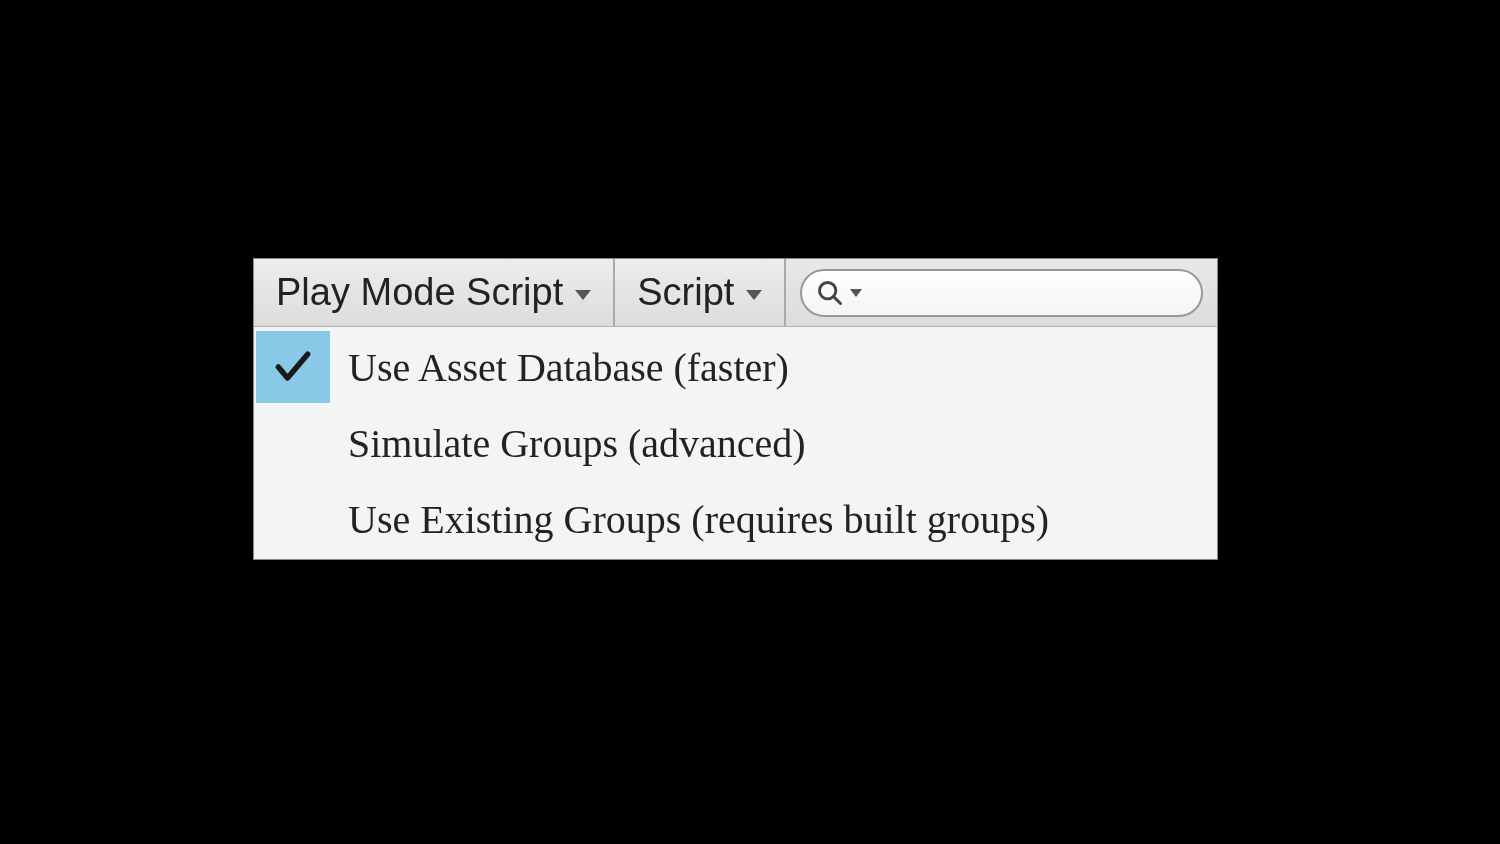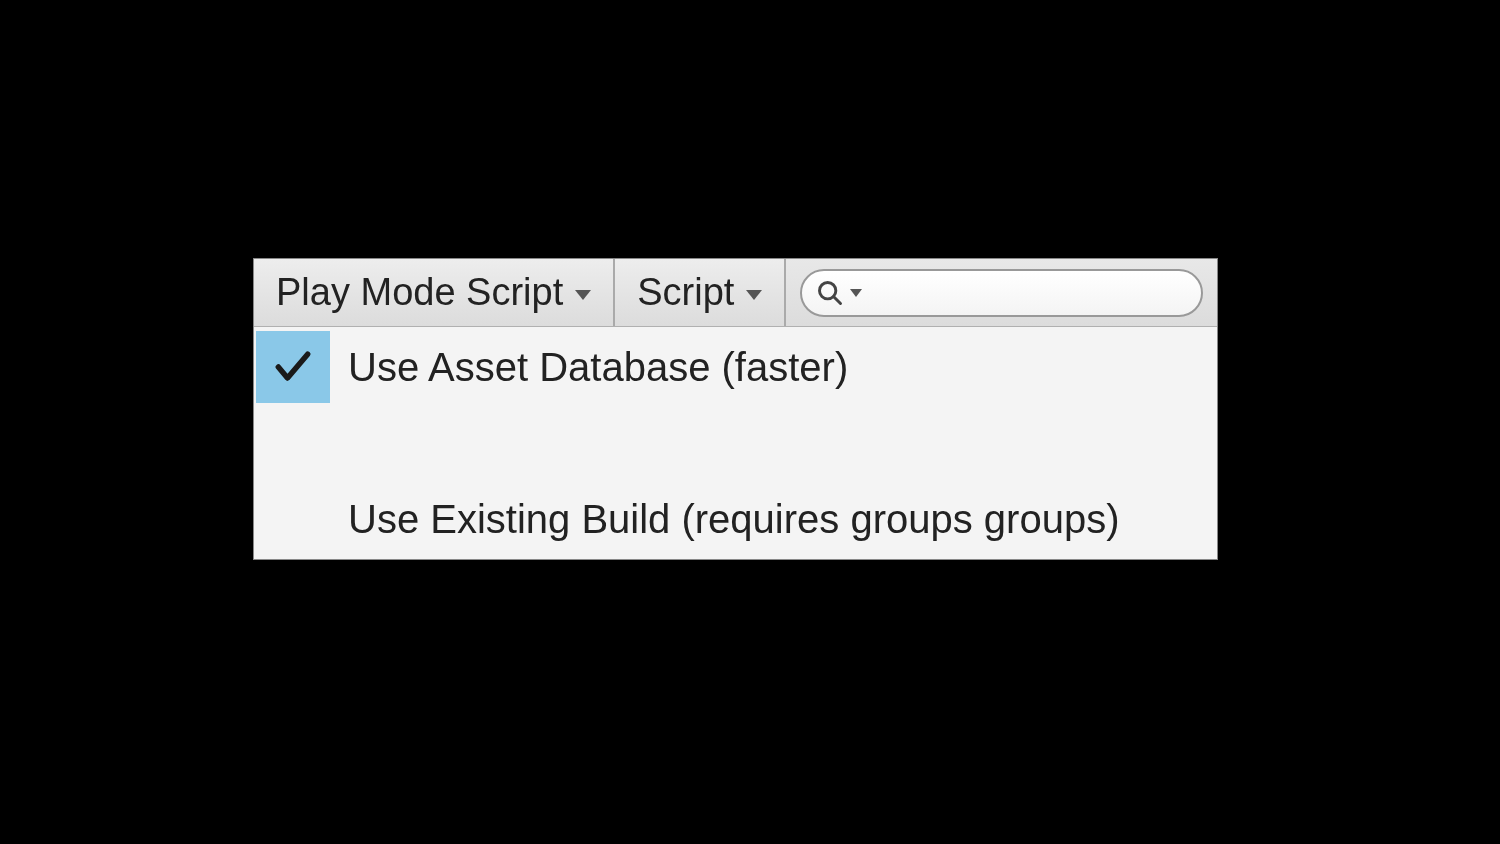--- a/index.html
+++ b/index.html
@@ -118,20 +118,21 @@
     .check-svg {
       width: 44px;
       height: 44px;
     }
     
     .menu-label {
       font-size: 40px;
       color: #222;
       padding-left: 14px;
       font-weight: 400;
+      font-family: Liberation Serif, serif;
     }
   </style>
 </head>
 <body>
 
 <div class="panel">
 
   <div class="toolbar">
 
     <div class="toolbar-button">
@@ -162,22 +163,23 @@
       <div class="check-box selected">
         <svg class="check-svg" viewBox="0 0 24 24" fill="none">
           <path d="M4 12 L9 18 L20 5" stroke="#1a1a1a" stroke-width="3" stroke-linecap="round" stroke-linejoin="round"></path>
         </svg>
       </div>
       <span class="menu-label">Use Asset Database (faster)</span>
     </div>
 
     <div class="menu-item">
       <div class="check-box"></div>
+      <span class="menu-label">Simulate Groups (advanced)</span>
     </div>
 
     <div class="menu-item">
       <div class="check-box"></div>
-      <span class="menu-label">Use Existing Build (requires groups groups)</span>
+      <span class="menu-label">Use Existing Groups (requires built groups)</span>
     </div>
 
   </div>
 
 </div>
 
 </body></html>

